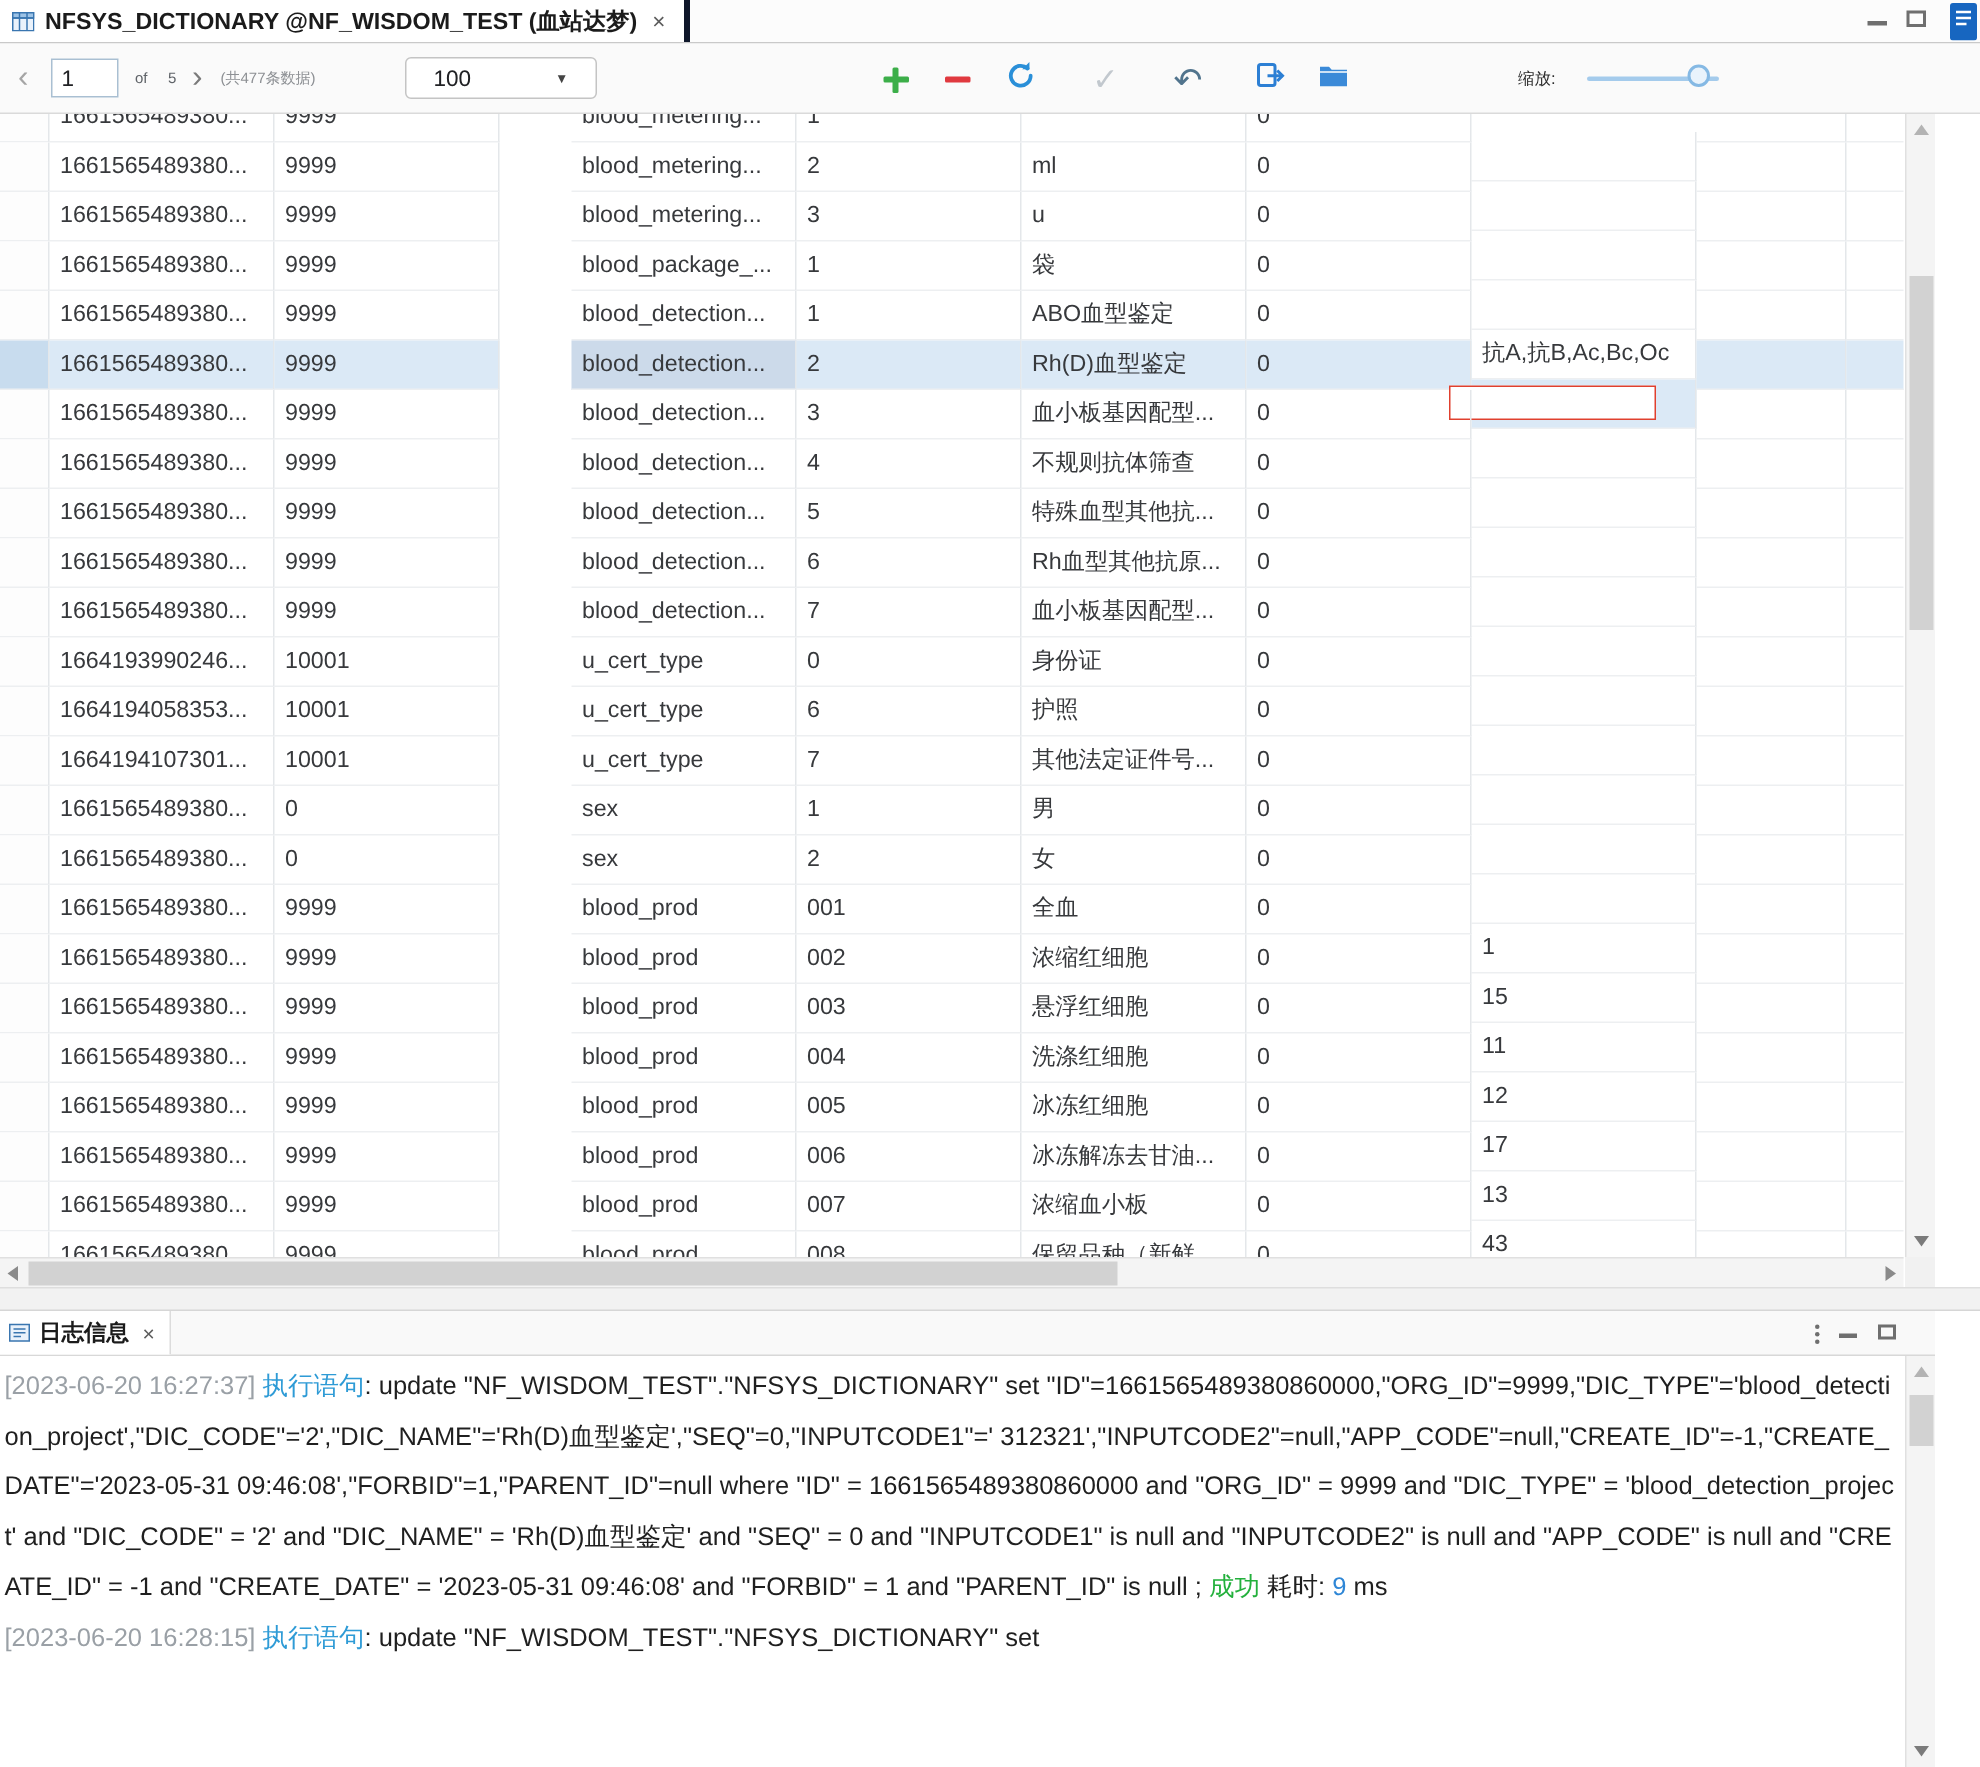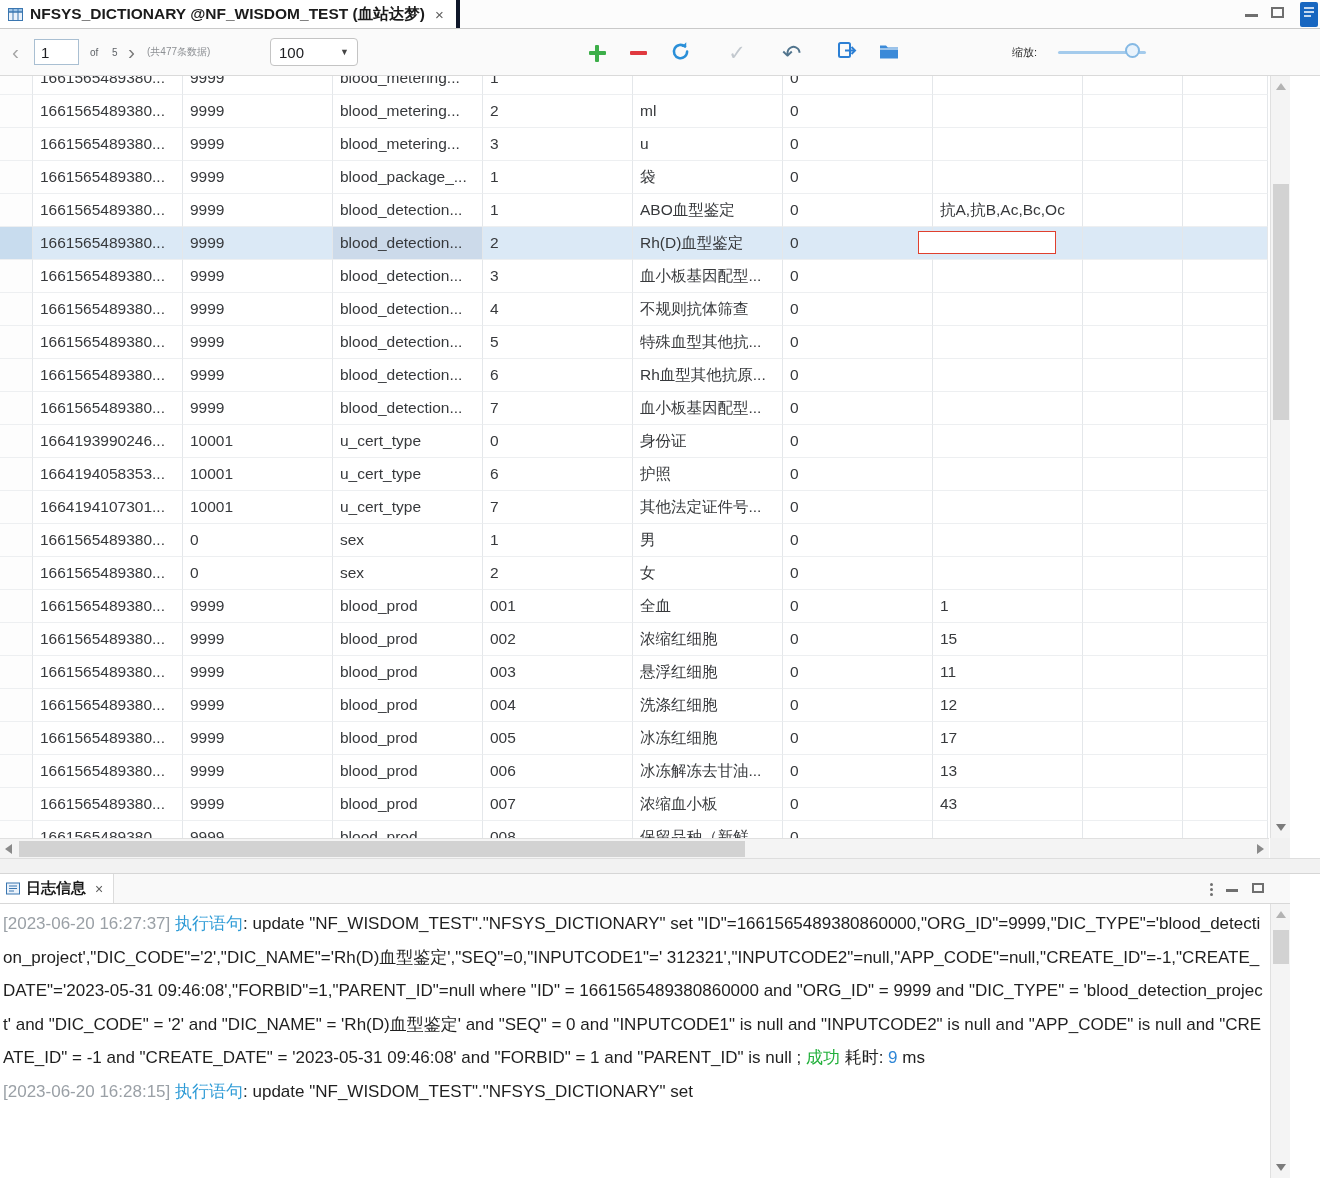--- a/index.html
+++ b/index.html
@@ -25,23 +25,23 @@
     border-bottom:1px solid #dadada; }
   .tbtxt { top:0; height:46px; display:flex; align-items:center; font-size:10px; color:#5f6368; }
   #nav-prev { left:12px; font-size:21px; color:#a5a5a5; }
   #page-input { left:34px; top:10px; width:45px; height:26px; border:1px solid #a9bfd2;
     background:#fff; font-size:15px; padding:0 6px; color:#202124;
     font-family:"Liberation Sans",sans-serif; }
   #of-label { left:90px; }
   #total-pages { left:112px; }
   #nav-next { left:128px; font-size:21px; color:#7a7a7a; }
   #count-label { left:147px; color:#8d9094; }
-  #pagesize { left:270px; top:9px; width:88px; height:28px; border:1px solid #c4c4c4;
+  #pagesize { left:270px; top:9px; width:128px; height:28px; border:1px solid #c4c4c4;
     border-radius:4px; background:#fff; display:flex; align-items:center;
-    padding:0 8px; font-size:15px; color:#202124; }
+    padding:0 18px; font-size:15px; color:#202124; }
   #pagesize .caret { margin-left:auto; font-size:9px; color:#444; }
   .tb-btn { top:11px; width:26px; height:26px; display:flex; align-items:center;
     justify-content:center; cursor:pointer; }
   #btn-add { left:584px; } #btn-del { left:625px; } #btn-refresh { left:667px; }
   #btn-commit { left:724px; } #btn-undo { left:779px; } #btn-export { left:834px; }
   #btn-open { left:876px; }
   .plus-shape { position:relative; width:17px; height:17px; }
   .plus-shape::before { content:""; position:absolute; left:0; top:6.5px; width:17px; height:4px;
     background:#3cae49; border-radius:1px; }
   .plus-shape::after { content:""; position:absolute; left:6.5px; top:0; width:4px; height:17px;
@@ -56,22 +56,22 @@
     background:#e9f3fc; border:2px solid #85b9e4; }
 
   
   #grid-viewport { left:0; top:76px; width:1269px; height:762px; overflow:hidden; background:#fff; }
   #grid-rows { position:absolute; left:0; top:-14px; }
   .grid-row { display:flex; height:33px; background:#fff; }
   .cell { height:33px; border-right:1px solid #e4e7ea; border-bottom:1px solid #edeff1;
     font-size:15.5px; color:#37393c; line-height:32px; padding:0 0 0 7px;
     white-space:nowrap; overflow:hidden; position:relative; }
   .rowhead { width:33px; padding:0; background:#fdfdfd; }
-  .c0 { width:150px; } .c1 { width:150px; } .c2 { width:150px; } .c3 { width:150px; }
-  .c4 { width:150px; } .c5 { width:150px; } .c6 { width:150px; } .c7 { width:100px; }
+  .c0 { width:150px; } .c1 { width:150px; } .c2 { width:150px;margin-left:48px; } .c3 { width:150px; }
+  .c4 { width:150px; } .c5 { width:150px; } .c6 { width:150px;margin-top:26px; } .c7 { width:100px; }
   .c8 { width:85px; }
   .grid-row.selected .cell { background:#dbe9f6; }
   .grid-row.selected .rowhead { background:#c8dcee; }
   .grid-row.selected .cell.anchor { background:#ccdaea; }
   .grid-row.selected .cell.editing { overflow:visible; }
   .edit-box { position:absolute; left:-15px; top:4px; width:138px; height:23px;
     background:#fff; border:1.5px solid #e0402e; }
 
   
   .sb { background:#f4f4f4; }

